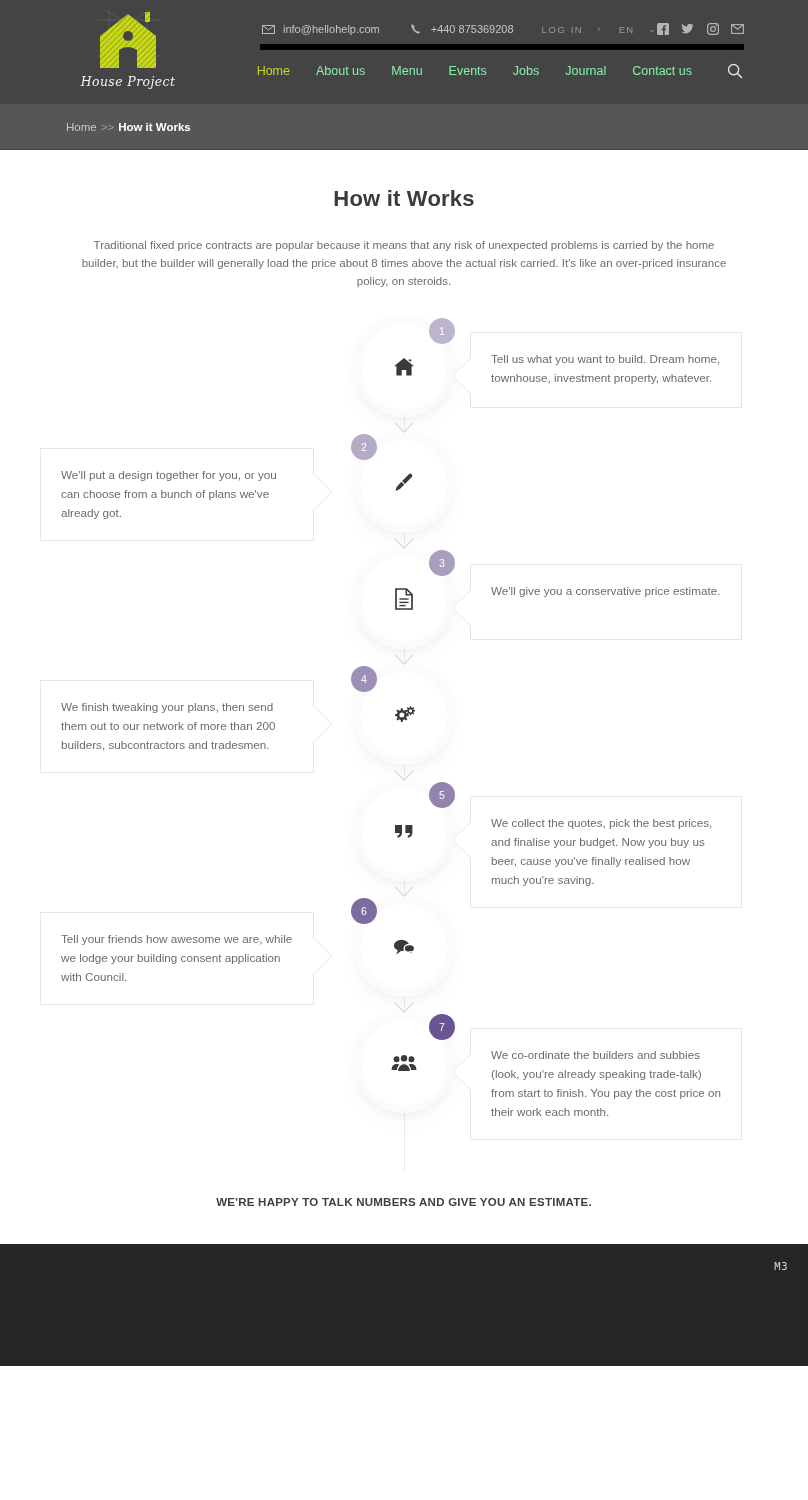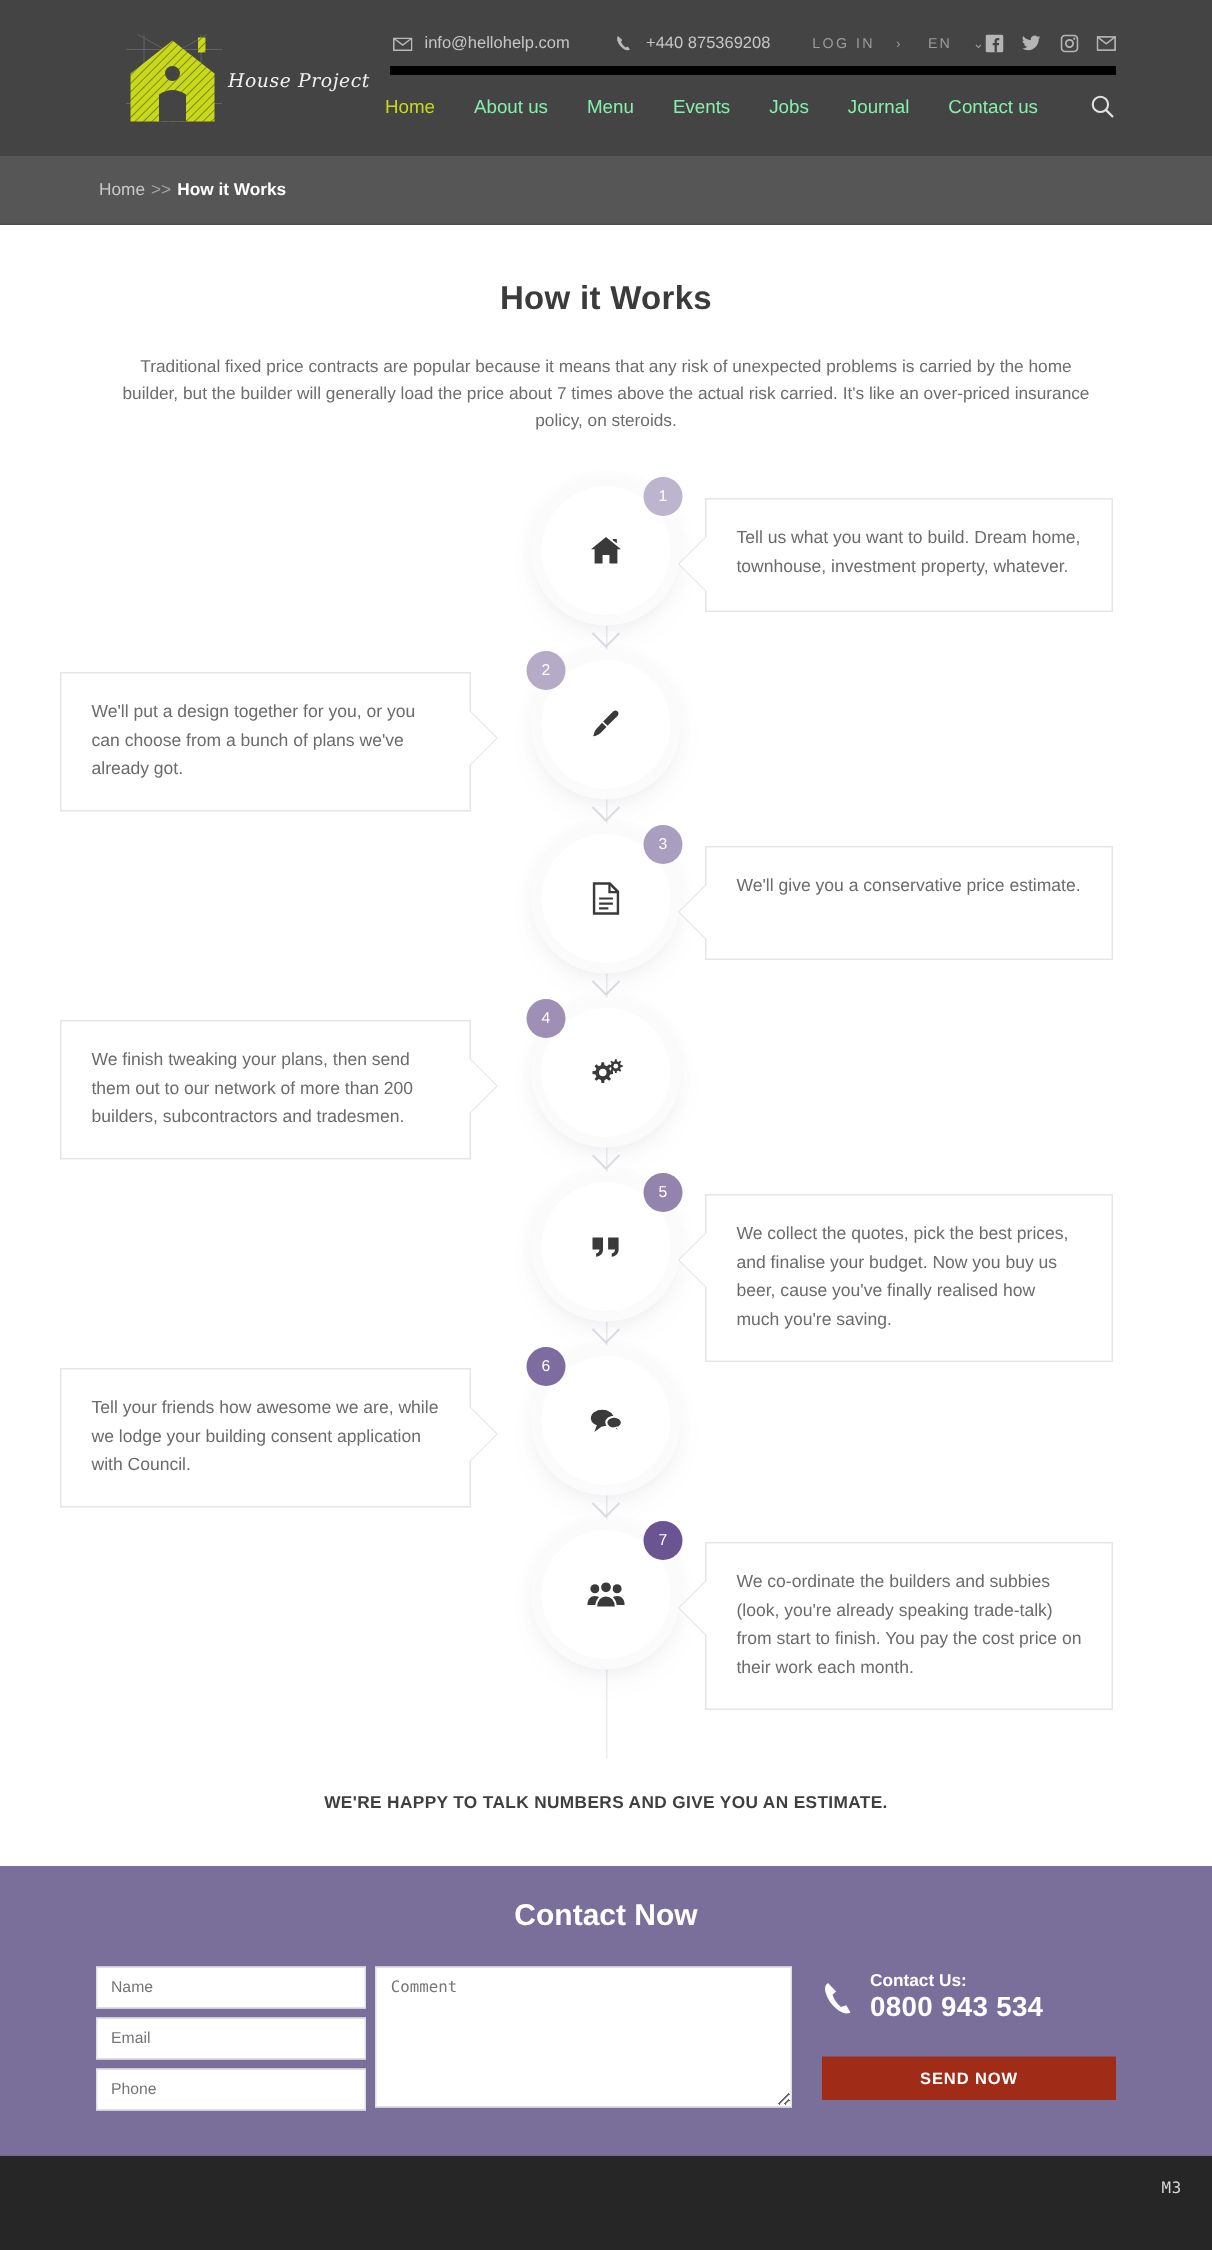--- a/index.html
+++ b/index.html
@@ -15,21 +15,21 @@
   
   .header {
     background: #444444;
     height: 104px;
     position: relative;
   }
   .logo-wrap {
     position: absolute;
     left: 78px; top: 6px;
     width: 100px; height: 92px;
-    display: flex; flex-direction: row;
+    display: flex; flex-direction: column;
     align-items: center; justify-content: flex-start;
   }
   .logo-mark { width: 74px; height: 66px; position: relative; }
   .logo-caption {
     font-family: "DejaVu Serif", serif;
     font-style: italic;
     font-size: 12.5px;
     color: #f2f2f2;
     letter-spacing: .4px;
     margin-top: 2px;
@@ -384,21 +384,21 @@
   </div>
 
   <div class="breadcrumb">
     <a href="#" class="bc-home">Home</a>
     <span class="bc-sep">&gt;&gt;</span>
     <span class="bc-cur">How it Works</span>
   </div>
 
   <div class="intro">
     <h1>How it Works</h1>
-    <p>Traditional fixed price contracts are popular because it means that any risk of unexpected problems is carried by the home builder, but the builder will generally load the price about 7 times above the actual risk carried. It's like an over-priced insurance policy, on steroids.</p>
+    <p>Traditional fixed price contracts are popular because it means that any risk of unexpected problems is carried by the home builder, but the builder will generally load the price about 8 times above the actual risk carried. It's like an over-priced insurance policy, on steroids.</p>
   </div>
 
   <div class="timeline">
     <div class="spine"></div>
 
     <div class="step">
       <div class="circle-wrap">
         <div class="circle">
           <span class="gly">
             <svg width="22" height="20" viewBox="0 0 22 20">
@@ -585,45 +585,20 @@
       <div class="bubble right">
         <span class="tail tail-out"></span>
         <span class="tail tail-in"></span>
         <span>We co-ordinate the builders and subbies (look, you're already speaking trade-talk) from start to finish. You pay the cost price on their work each month.</span>
       </div>
     </div>
   </div>
 
   <div class="tagline">WE'RE HAPPY TO TALK NUMBERS AND GIVE YOU AN ESTIMATE.</div>
 
-  <div class="contact">
-    <h2>Contact Now</h2>
-    <div class="contact-inner">
-      <div class="form-left">
-        <input class="field" type="text" placeholder="Name" style="">
-        <input class="field" type="text" placeholder="Email" style="">
-        <input class="field" type="text" placeholder="Phone" style="">
-      </div>
-      <textarea class="comment-box" placeholder="Comment" style=""></textarea>
-      <div class="contact-right">
-        <div class="phone-row">
-          <span class="phone-ic">
-            <svg width="22" height="24" viewBox="0 0 22 24">
-                <path d="M4 2 Q1.4 3.6 2.2 7.6 Q4 15 11 20.4 Q15.6 23.4 19 21.6 L16.2 16.8 L12.6 18 Q8.6 14.6 7 9.8 L9.4 7.6 Z" fill="#ffffff"></path>
-              </svg>
-          </span>
-          <div>
-            <div class="contact-label">Contact Us:</div>
-            <div class="contact-number">0800 943 534</div>
-          </div>
-        </div>
-        <button class="send-btn">SEND NOW</button>
-      </div>
-    </div>
-  </div>
 
   <div class="footer">
     <div class="m3">M3</div>
     <div class="footer-inner">
       
       
       
     </div>
   </div>
 

